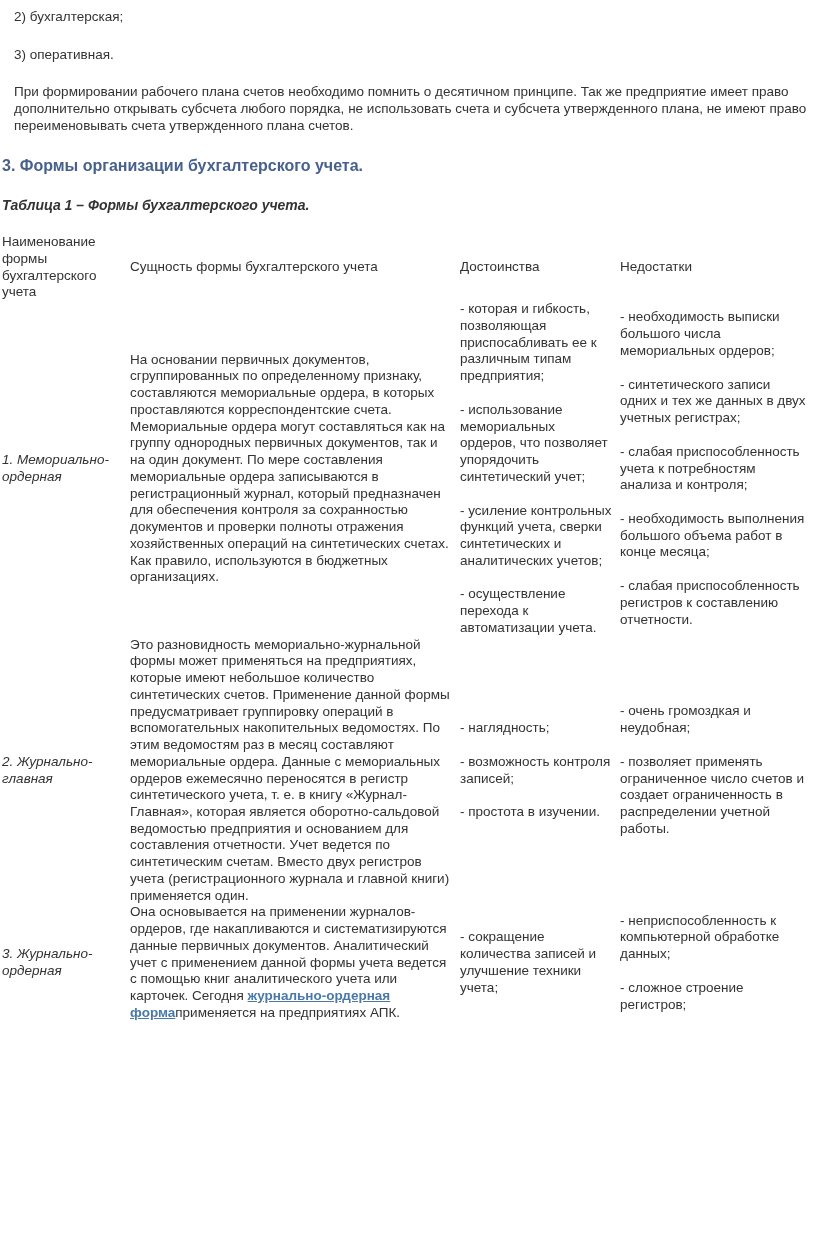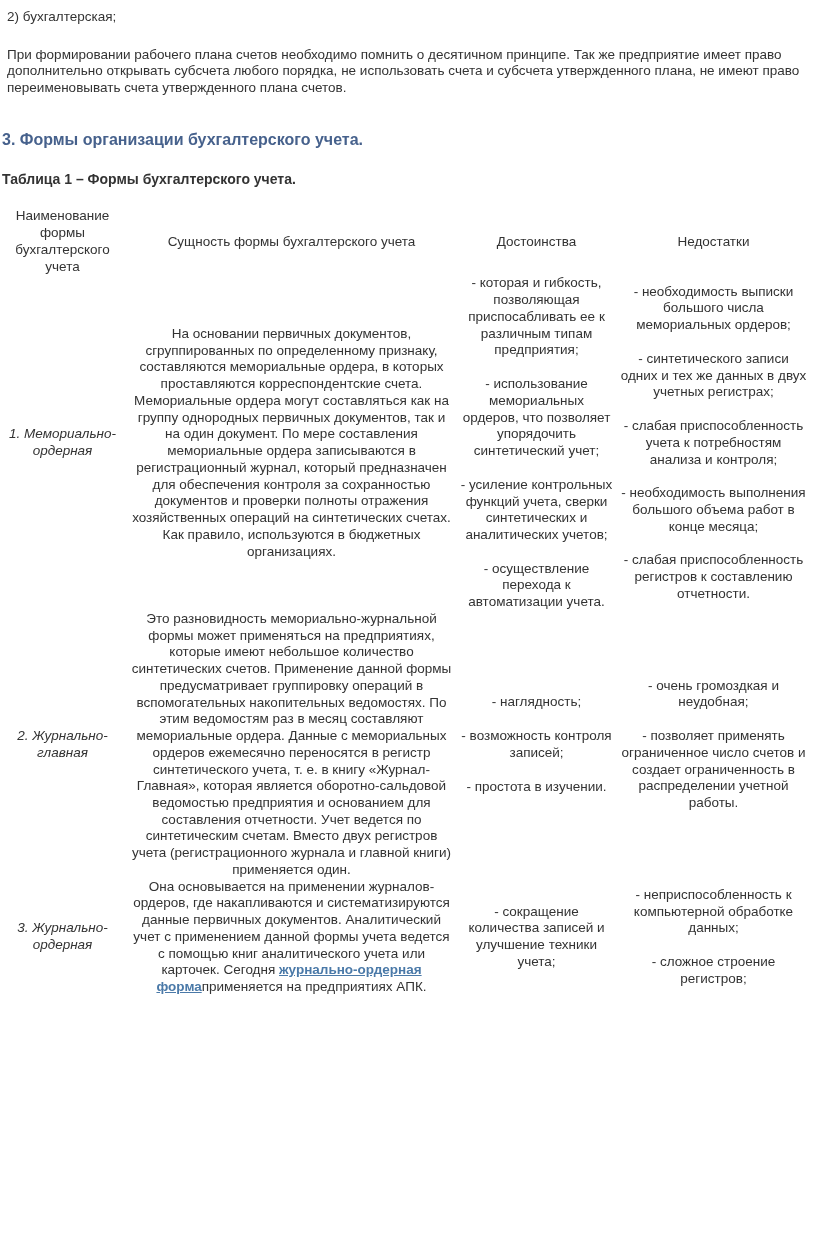--- a/index.html
+++ b/index.html
@@ -7,42 +7,43 @@
   body {
     width: 816px;
     min-height: 1245px;
     font-family: "Liberation Sans", "DejaVu Sans", sans-serif;
     font-size: 13.5px;
     line-height: 1.24;
     color: #333333;
     padding: 9px 2px 6px 2px;
     overflow: hidden;
   }
-  .para { margin: 0 0 21px 5px; }
+  .para { margin: 0 0 21px 12px; }
   .section-heading {
     color: #46618c;
     font-size: 16px;
     font-weight: bold;
-    margin: 33px 0 22px 0;
+    margin: 21px 0 22px 0;
     line-height: 1.2;
   }
   .table-caption {
     font-weight: bold;
+    font-style: italic;
     font-size: 14px;
     margin: 0 0 20px 0;
   }
   table.forms-table {
     width: 812px;
     border-collapse: collapse;
     table-layout: fixed;
   }
   table.forms-table th, table.forms-table td {
     border: none;
     vertical-align: middle;
-    text-align: center;
+    text-align: left;
     font-weight: normal;
     padding: 0 7px 0 0;
   }
   col.c-name  { width: 128px; }
   col.c-ess   { width: 330px; }
   col.c-adv   { width: 160px; }
   col.c-dis   { width: 194px; }
   th.hdr { font-weight: bold; padding-bottom: 10px; }
   td.row-name {
     font-weight: bold;
@@ -57,20 +58,21 @@
     text-decoration: underline;
     cursor: pointer;
   }
 </style>
 </head>
 <body>
 
 <div>
 
   <p class="para">2) бухгалтерская;</p>
+  <p class="para">3) оперативная.</p>
 
   <p class="para">При формировании рабочего плана счетов необходимо помнить о десятичном принципе. Так же предприятие имеет право дополнительно открывать субсчета любого порядка, не использовать счета и субсчета утвержденного плана, не имеют право переименовывать счета утвержденного плана счетов.</p>
 
   <h3 class="section-heading">3. Формы организации бухгалтерского учета.</h3>
 
   <p class="table-caption">Таблица 1 – Формы бухгалтерского учета.</p>
 
   <table class="forms-table">
     <colgroup>
       <col class="c-name">

